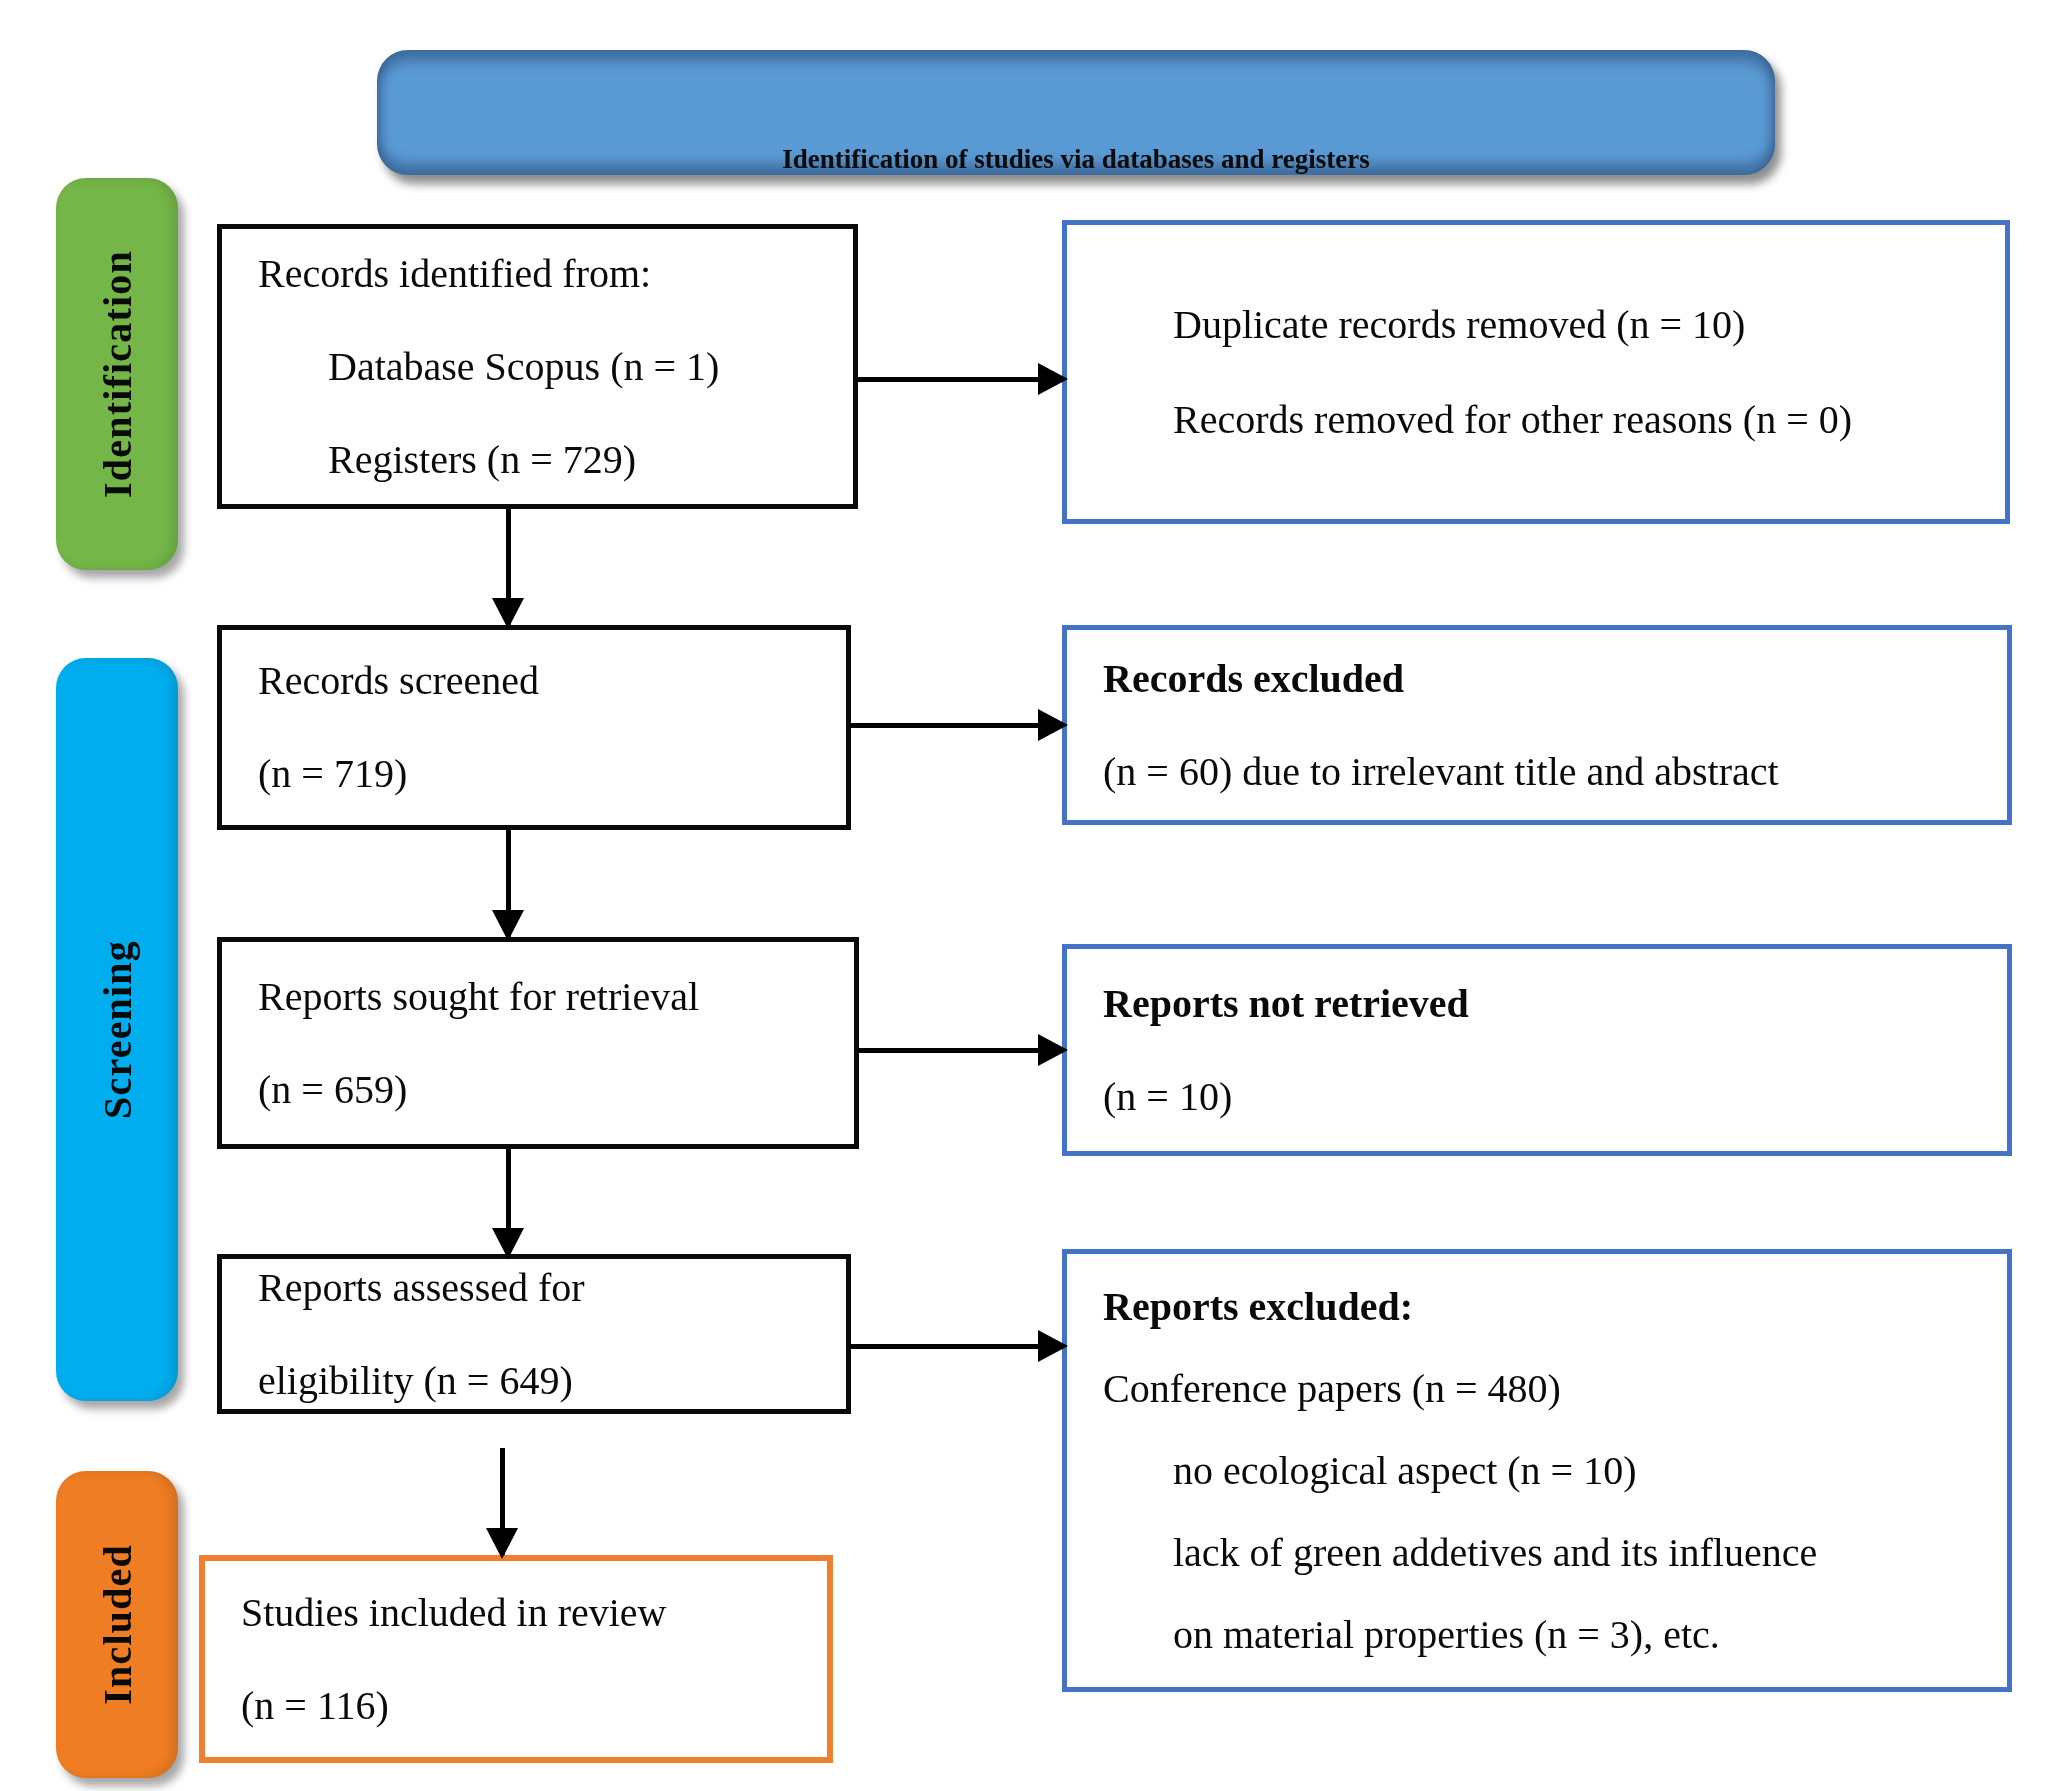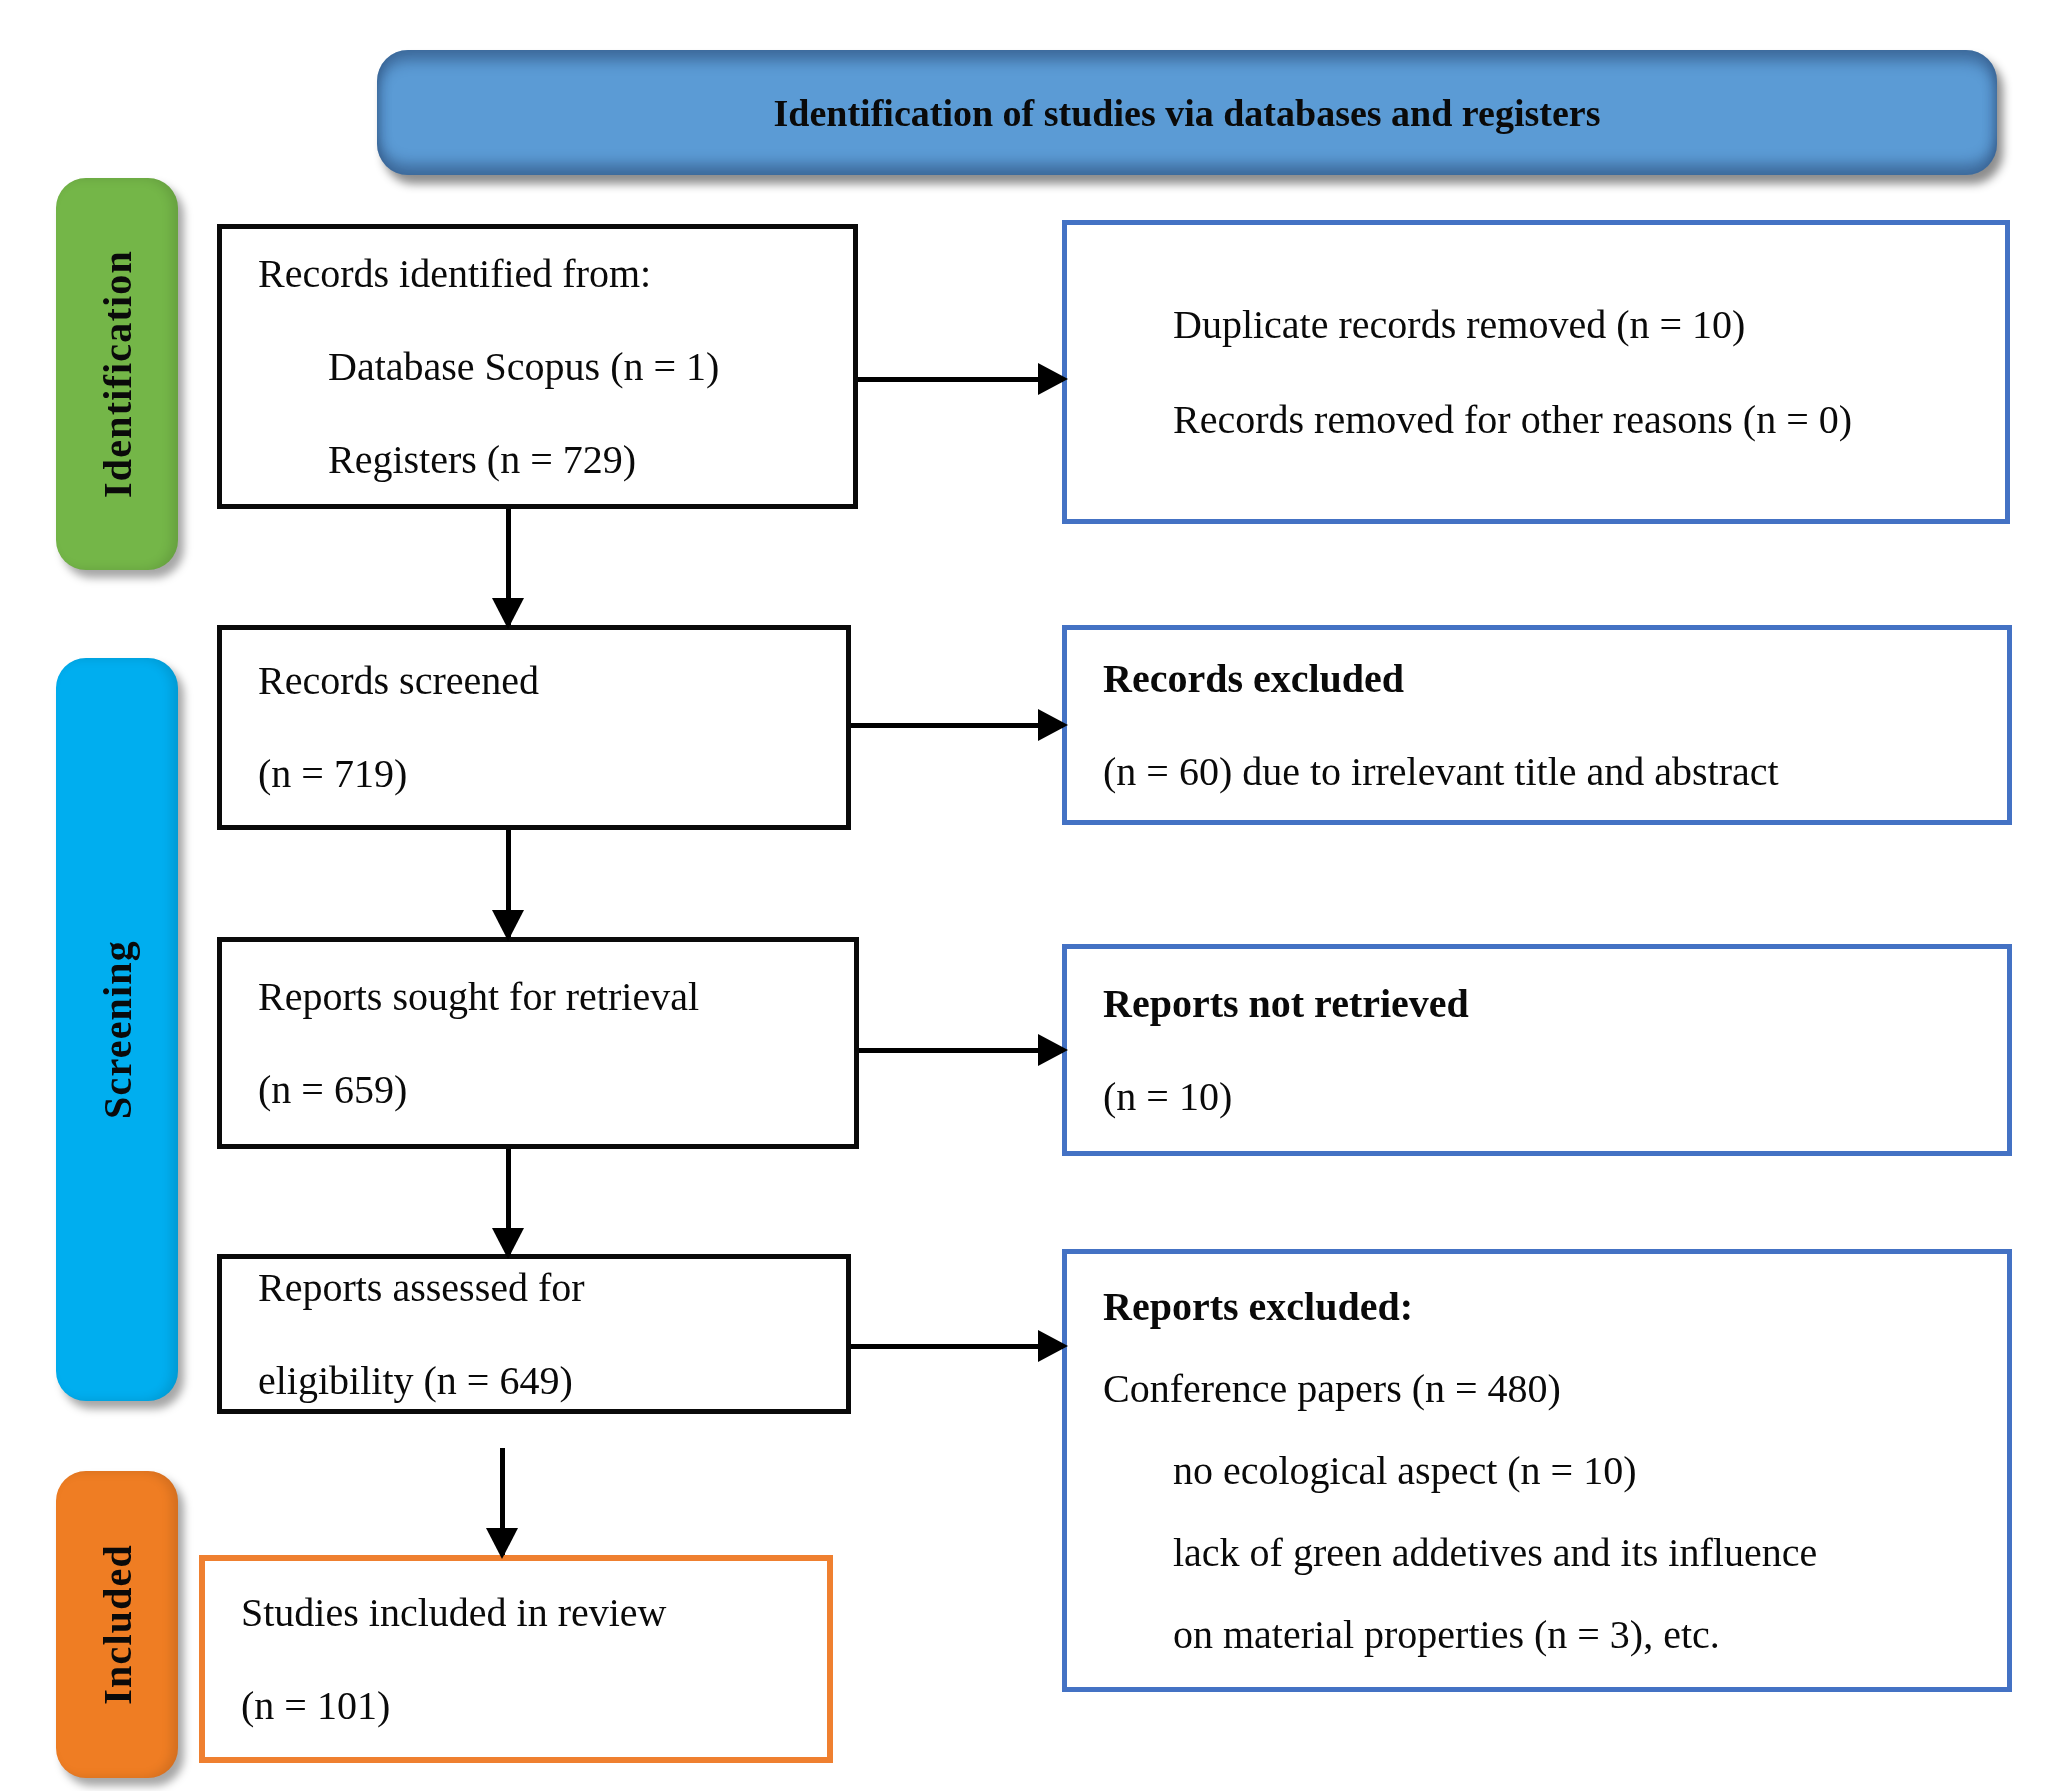--- a/index.html
+++ b/index.html
@@ -2,24 +2,24 @@
 <html style="--banner-blue: #5b9bd5; --identification-green: #74b648; --screening-blue: #00aeef; --included-orange: #ef7d23; --flow-border-black: #0a0a0a; --exclusion-border-blue: #4472c4; --included-border-orange: #ef8030; --arrow-black: #000000;font-size:9.5px"><head>
 <meta charset="utf-8">
 <style>
   html,body{margin:0;padding:0;background:#fff;}
   .canvas{
     position:relative;width:2066px;height:1792px;background:#fff;
     font-family:"Liberation Serif",serif;color:#0a0a0a;overflow:hidden;
   }
   
   .banner{
-    position:absolute;left:377px;top:50px;width:1620px;height:125px;
+    position:absolute;left:377px;top:50px;width:1398px;height:125px;
     background:var(--banner-blue);border-radius:31px;
-    display:flex;align-items:center;justify-content:center;
-    font-weight:bold;font-size:38px;
+    display:flex;align-items:flex-end;justify-content:center;
+    font-weight:bold;font-size:27px;
     box-shadow:6px 8.3px 9.5px rgba(0,0,0,.45),
                inset 0 10.7px 14.2px rgba(8,20,55,.35),
                inset 0 -10.7px 14.2px rgba(8,20,55,.35);
   }
   
   .stage{
     position:absolute;left:56px;width:122px;border-radius:30px;
     display:flex;align-items:center;justify-content:center;
     box-shadow:6px 7.1px 8.3px rgba(0,0,0,.35),
                inset -6px 0 10.7px rgba(0,0,0,.12);
@@ -93,21 +93,21 @@
     <div class="ln">(n = 659)</div>
   </div>
 
   <div class="box black" style="left:217px;top:1254px;width:634px;height:160px;">
     <div class="ln">Reports assessed for</div>
     <div class="ln">eligibility (n = 649)</div>
   </div>
 
   <div class="box orange" style="left:199px;top:1555px;width:634px;height:208px;">
     <div class="ln">Studies included in review</div>
-    <div class="ln">(n = 101)</div>
+    <div class="ln">(n = 116)</div>
   </div>
 
   <div class="box blue" style="left:1062px;top:220px;width:948px;height:304px;gap:47px;">
     <div class="ln indent">Duplicate records removed (n = 10)</div>
     <div class="ln indent">Records removed for other reasons (n = 0)</div>
   </div>
 
   <div class="box blue" style="left:1062px;top:625px;width:950px;height:200px;">
     <div class="ln b">Records excluded</div>
     <div class="ln">(n = 60) due to irrelevant title and abstract</div>

